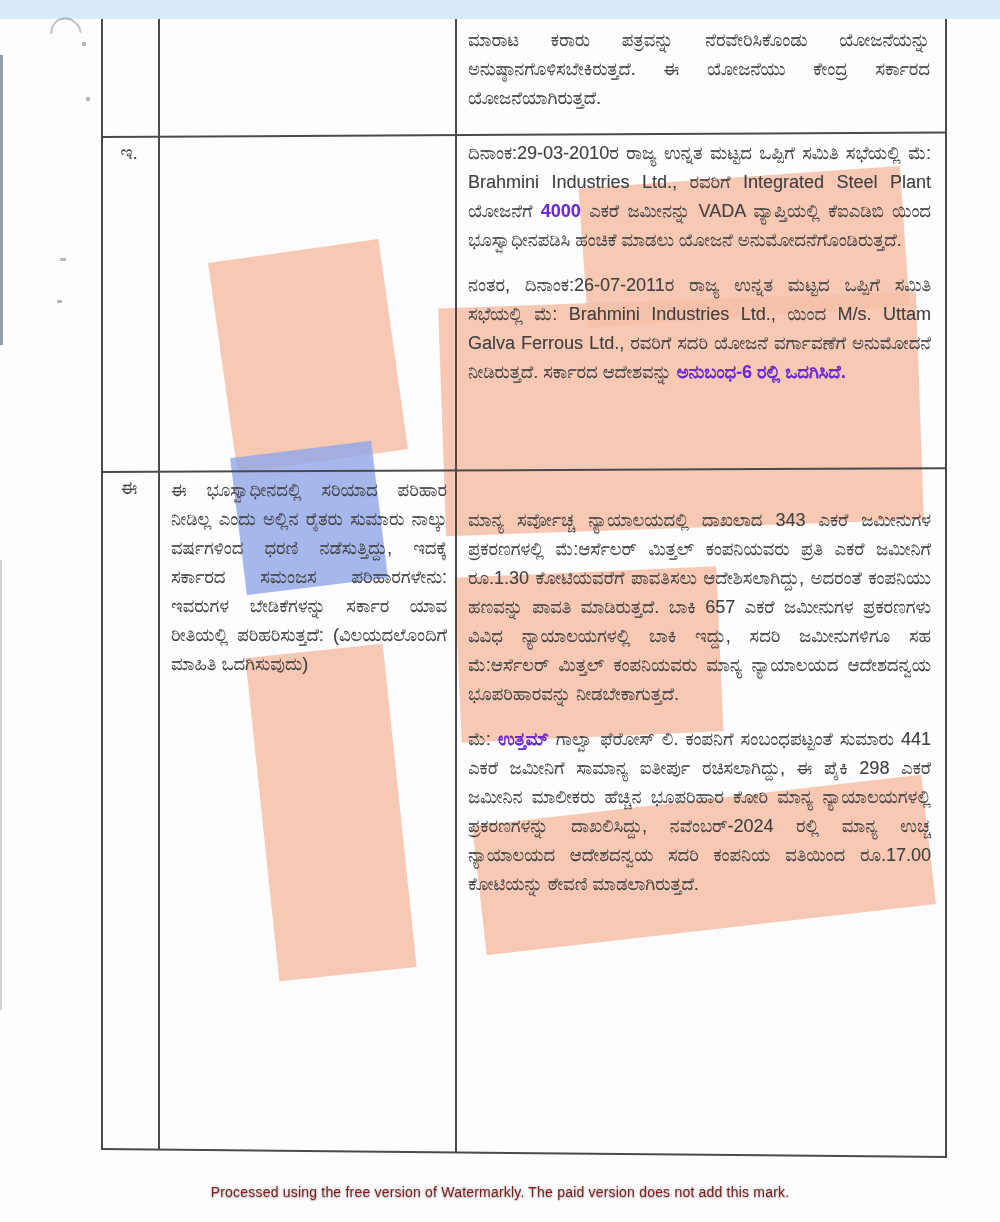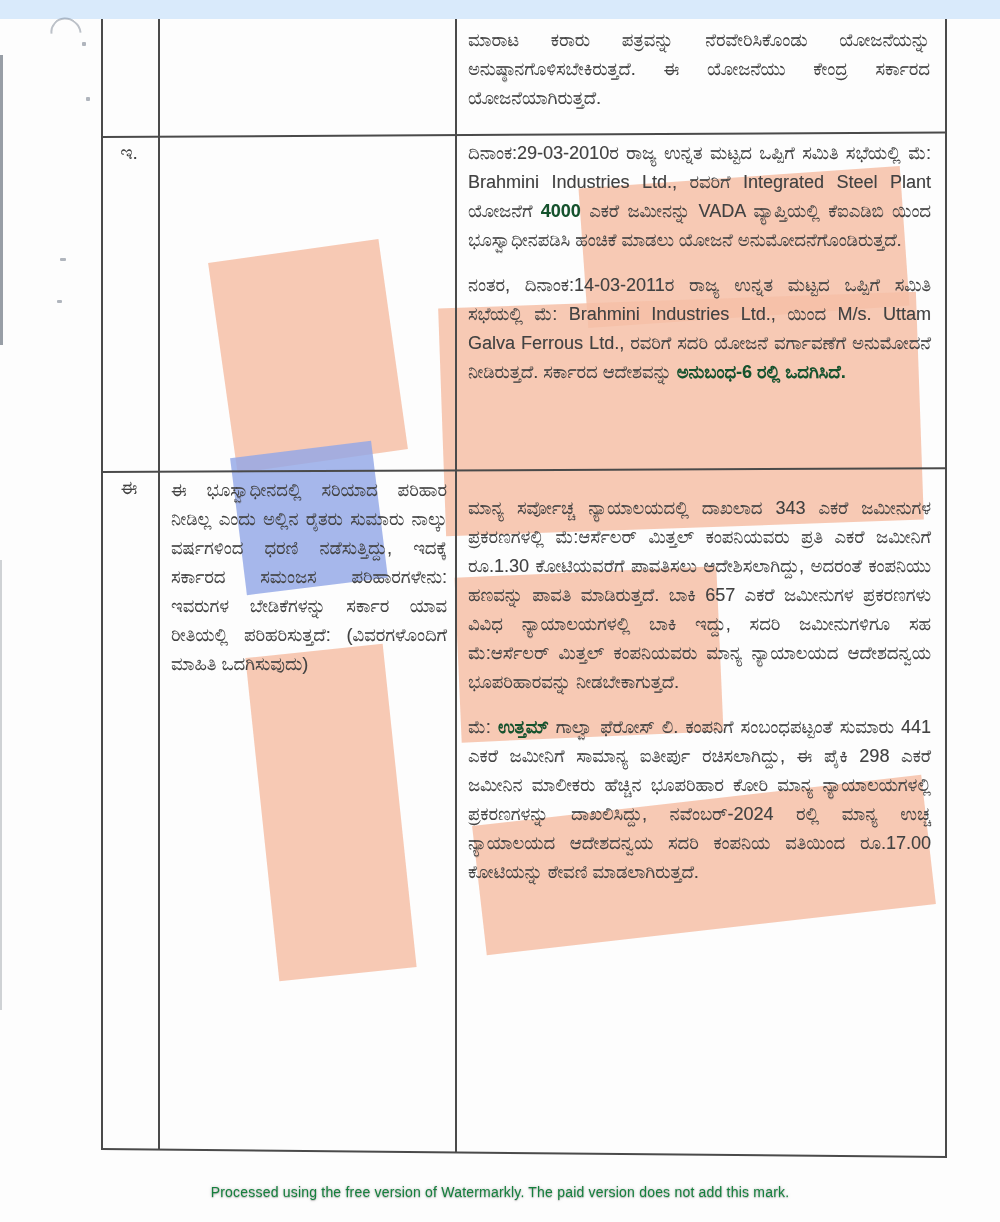--- a/index.html
+++ b/index.html
@@ -31,29 +31,29 @@
   
   .kn{
     position:absolute;
     font-size:18px;line-height:29px;
     color:#424242;
     text-align:justify;
     text-shadow:.3px .3px .4px rgba(70,70,70,.35);
   }
   .kn p{margin:0;}
   .kn p.mt{margin-top:16px;}
-  .kn p.mt-lg{margin-top:18px;}
-  .kn b{font-weight:bold;color:#14532d;}
+  .kn p.mt-lg{margin-top:30px;}
+  .kn b{font-weight:bold;color:#6d28d9;}
   .marker{position:absolute;font-size:19px;color:#424242;text-align:center;
     text-shadow:.3px .3px .4px rgba(70,70,70,.35);}
 
   .watermark{
     position:absolute;left:0;top:1184px;width:1000px;
     text-align:center;font-size:14px;letter-spacing:.2px;
-    color:#15803d;
+    color:#7f1d1d;
     text-shadow:0 0 3px rgba(130,130,130,.6),0 1px 1px rgba(120,120,120,.4);
   }
 </style>
 </head>
 <body>
 
 <div class="page">
 
   <div class="top-band"></div>
   <div class="edge-streak s1"></div>
@@ -80,26 +80,26 @@
   <div class="hline" style="left:101px;top:471px;width:845px;transform:rotate(-0.25deg);"></div>
   <div class="hline" style="left:101px;top:1148px;width:846px;transform:rotate(0.55deg);"></div>
 
   <div class="kn" style="left:468px;top:26px;width:462px;">
     <p>ಮಾರಾಟ ಕರಾರು ಪತ್ರವನ್ನು ನೆರವೇರಿಸಿಕೊಂಡು ಯೋಜನೆಯನ್ನು ಅನುಷ್ಠಾನಗೊಳಿಸಬೇಕಿರುತ್ತದೆ. ಈ ಯೋಜನೆಯು ಕೇಂದ್ರ ಸರ್ಕಾರದ ಯೋಜನೆಯಾಗಿರುತ್ತದೆ.</p>
   </div>
 
   <div class="marker" style="left:101px;top:142px;width:56px;">ಇ.</div>
   <div class="kn" style="left:468px;top:139px;width:463px;">
     <p><span>ದಿನಾಂಕ:29-03-2010ರ ರಾಜ್ಯ ಉನ್ನತ ಮಟ್ಟದ ಒಪ್ಪಿಗೆ ಸಮಿತಿ ಸಭೆಯಲ್ಲಿ ಮೆ: Brahmini Industries Ltd., ರವರಿಗೆ Integrated Steel Plant ಯೋಜನೆಗೆ </span><b>4000</b><span> ಎಕರೆ ಜಮೀನನ್ನು VADA ವ್ಯಾಪ್ತಿಯಲ್ಲಿ ಕೆಐಎಡಿಬಿ ಯಿಂದ ಭೂಸ್ವಾಧೀನಪಡಿಸಿ ಹಂಚಿಕೆ ಮಾಡಲು ಯೋಜನೆ ಅನುಮೋದನೆಗೊಂಡಿರುತ್ತದೆ.</span></p>
-    <p class="mt"><span>ನಂತರ, ದಿನಾಂಕ:14-03-2011ರ ರಾಜ್ಯ ಉನ್ನತ ಮಟ್ಟದ ಒಪ್ಪಿಗೆ ಸಮಿತಿ ಸಭೆಯಲ್ಲಿ ಮೆ: Brahmini Industries Ltd., ಯಿಂದ M/s. Uttam Galva Ferrous Ltd., ರವರಿಗೆ ಸದರಿ ಯೋಜನೆ ವರ್ಗಾವಣೆಗೆ ಅನುಮೋದನೆ ನೀಡಿರುತ್ತದೆ. ಸರ್ಕಾರದ ಆದೇಶವನ್ನು </span><b>ಅನುಬಂಧ-6 ರಲ್ಲಿ ಒದಗಿಸಿದೆ.</b></p>
+    <p class="mt"><span>ನಂತರ, ದಿನಾಂಕ:26-07-2011ರ ರಾಜ್ಯ ಉನ್ನತ ಮಟ್ಟದ ಒಪ್ಪಿಗೆ ಸಮಿತಿ ಸಭೆಯಲ್ಲಿ ಮೆ: Brahmini Industries Ltd., ಯಿಂದ M/s. Uttam Galva Ferrous Ltd., ರವರಿಗೆ ಸದರಿ ಯೋಜನೆ ವರ್ಗಾವಣೆಗೆ ಅನುಮೋದನೆ ನೀಡಿರುತ್ತದೆ. ಸರ್ಕಾರದ ಆದೇಶವನ್ನು </span><b>ಅನುಬಂಧ-6 ರಲ್ಲಿ ಒದಗಿಸಿದೆ.</b></p>
   </div>
 
   <div class="marker" style="left:101px;top:477px;width:56px;">ಈ</div>
   <div class="kn" style="left:171px;top:476px;width:276px;">
-    <p>ಈ ಭೂಸ್ವಾಧೀನದಲ್ಲಿ ಸರಿಯಾದ ಪರಿಹಾರ ನೀಡಿಲ್ಲ ಎಂದು ಅಲ್ಲಿನ ರೈತರು ಸುಮಾರು ನಾಲ್ಕು ವರ್ಷಗಳಿಂದ ಧರಣಿ ನಡೆಸುತ್ತಿದ್ದು, ಇದಕ್ಕೆ ಸರ್ಕಾರದ ಸಮಂಜಸ ಪರಿಹಾರಗಳೇನು: ಇವರುಗಳ ಬೇಡಿಕೆಗಳನ್ನು ಸರ್ಕಾರ ಯಾವ ರೀತಿಯಲ್ಲಿ ಪರಿಹರಿಸುತ್ತದೆ: (ವಿವರಗಳೊಂದಿಗೆ ಮಾಹಿತಿ ಒದಗಿಸುವುದು)</p>
+    <p>ಈ ಭೂಸ್ವಾಧೀನದಲ್ಲಿ ಸರಿಯಾದ ಪರಿಹಾರ ನೀಡಿಲ್ಲ ಎಂದು ಅಲ್ಲಿನ ರೈತರು ಸುಮಾರು ನಾಲ್ಕು ವರ್ಷಗಳಿಂದ ಧರಣಿ ನಡೆಸುತ್ತಿದ್ದು, ಇದಕ್ಕೆ ಸರ್ಕಾರದ ಸಮಂಜಸ ಪರಿಹಾರಗಳೇನು: ಇವರುಗಳ ಬೇಡಿಕೆಗಳನ್ನು ಸರ್ಕಾರ ಯಾವ ರೀತಿಯಲ್ಲಿ ಪರಿಹರಿಸುತ್ತದೆ: (ವಿಲಯದಲೊಂದಿಗೆ ಮಾಹಿತಿ ಒದಗಿಸುವುದು)</p>
   </div>
   <div class="kn" style="left:468px;top:476px;width:463px;">
     <p class="mt-lg">ಮಾನ್ಯ ಸರ್ವೋಚ್ಚ ನ್ಯಾಯಾಲಯದಲ್ಲಿ ದಾಖಲಾದ 343 ಎಕರೆ ಜಮೀನುಗಳ ಪ್ರಕರಣಗಳಲ್ಲಿ ಮೆ:ಆರ್ಸೆಲರ್ ಮಿತ್ತಲ್ ಕಂಪನಿಯವರು ಪ್ರತಿ ಎಕರೆ ಜಮೀನಿಗೆ ರೂ.1.30 ಕೋಟಿಯವರೆಗೆ ಪಾವತಿಸಲು ಆದೇಶಿಸಲಾಗಿದ್ದು, ಅದರಂತೆ ಕಂಪನಿಯು ಹಣವನ್ನು ಪಾವತಿ ಮಾಡಿರುತ್ತದೆ. ಬಾಕಿ 657 ಎಕರೆ ಜಮೀನುಗಳ ಪ್ರಕರಣಗಳು ವಿವಿಧ ನ್ಯಾಯಾಲಯಗಳಲ್ಲಿ ಬಾಕಿ ಇದ್ದು, ಸದರಿ ಜಮೀನುಗಳಿಗೂ ಸಹ ಮೆ:ಆರ್ಸೆಲರ್ ಮಿತ್ತಲ್ ಕಂಪನಿಯವರು ಮಾನ್ಯ ನ್ಯಾಯಾಲಯದ ಆದೇಶದನ್ವಯ ಭೂಪರಿಹಾರವನ್ನು ನೀಡಬೇಕಾಗುತ್ತದೆ.</p>
     <p class="mt"><span>ಮೆ: </span><b>ಉತ್ತಮ್</b><span> ಗಾಲ್ವಾ ಫೆರೋಸ್ ಲಿ. ಕಂಪನಿಗೆ ಸಂಬಂಧಪಟ್ಟಂತೆ ಸುಮಾರು 441 ಎಕರೆ ಜಮೀನಿಗೆ ಸಾಮಾನ್ಯ ಐತೀರ್ಪು ರಚಿಸಲಾಗಿದ್ದು, ಈ ಪೈಕಿ 298 ಎಕರೆ ಜಮೀನಿನ ಮಾಲೀಕರು ಹೆಚ್ಚಿನ ಭೂಪರಿಹಾರ ಕೋರಿ ಮಾನ್ಯ ನ್ಯಾಯಾಲಯಗಳಲ್ಲಿ ಪ್ರಕರಣಗಳನ್ನು ದಾಖಲಿಸಿದ್ದು, ನವೆಂಬರ್-2024 ರಲ್ಲಿ ಮಾನ್ಯ ಉಚ್ಚ ನ್ಯಾಯಾಲಯದ ಆದೇಶದನ್ವಯ ಸದರಿ ಕಂಪನಿಯ ವತಿಯಿಂದ ರೂ.17.00 ಕೋಟಿಯನ್ನು ಠೇವಣಿ ಮಾಡಲಾಗಿರುತ್ತದೆ.</span></p>
   </div>
 
   <div class="watermark">Processed using the free version of Watermarkly. The paid version does not add this mark.</div>
 
 </div>
 

